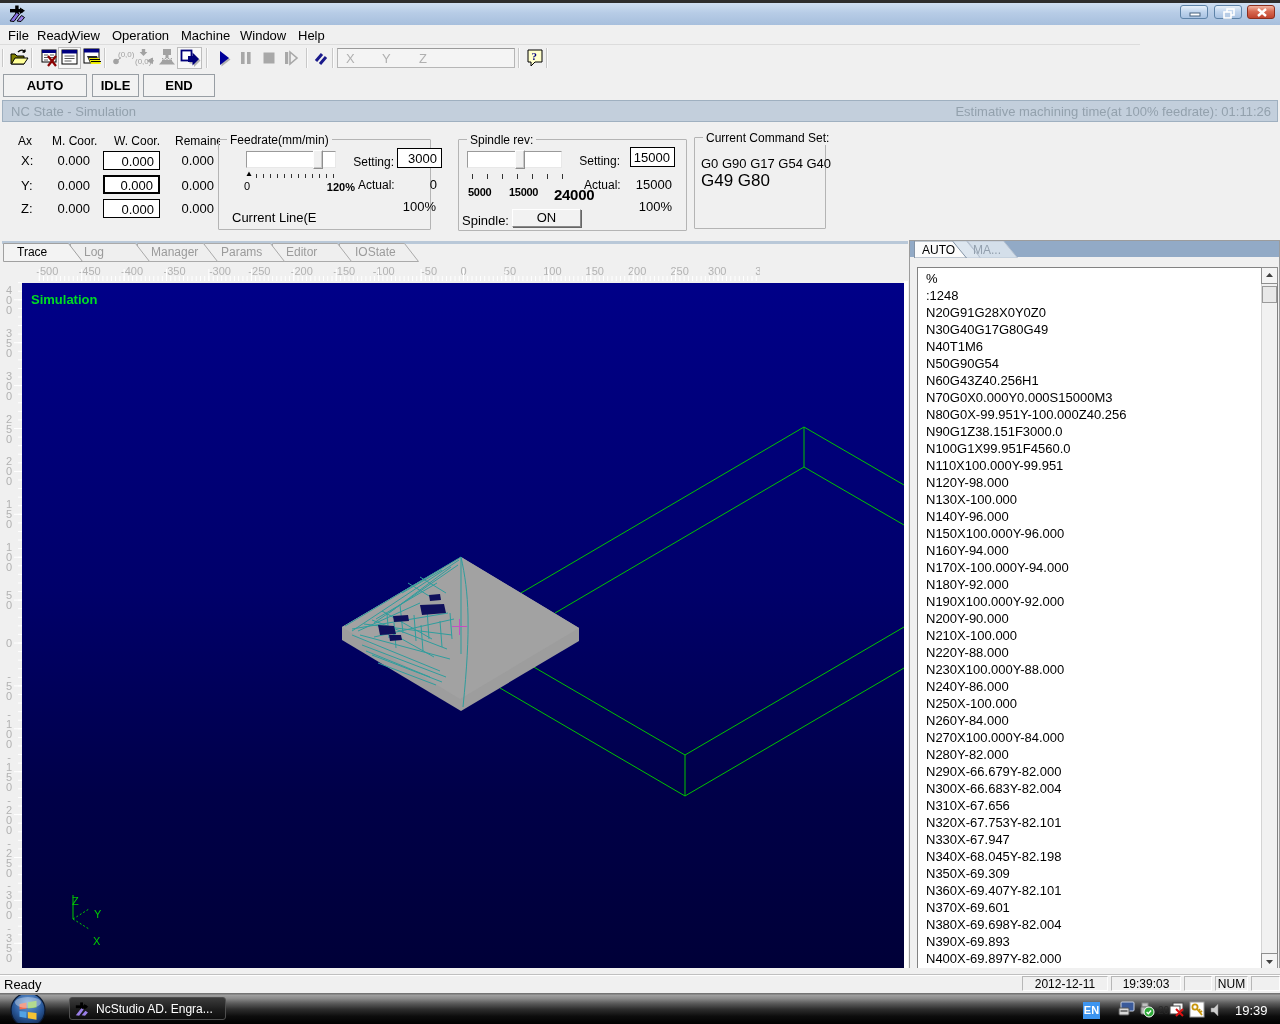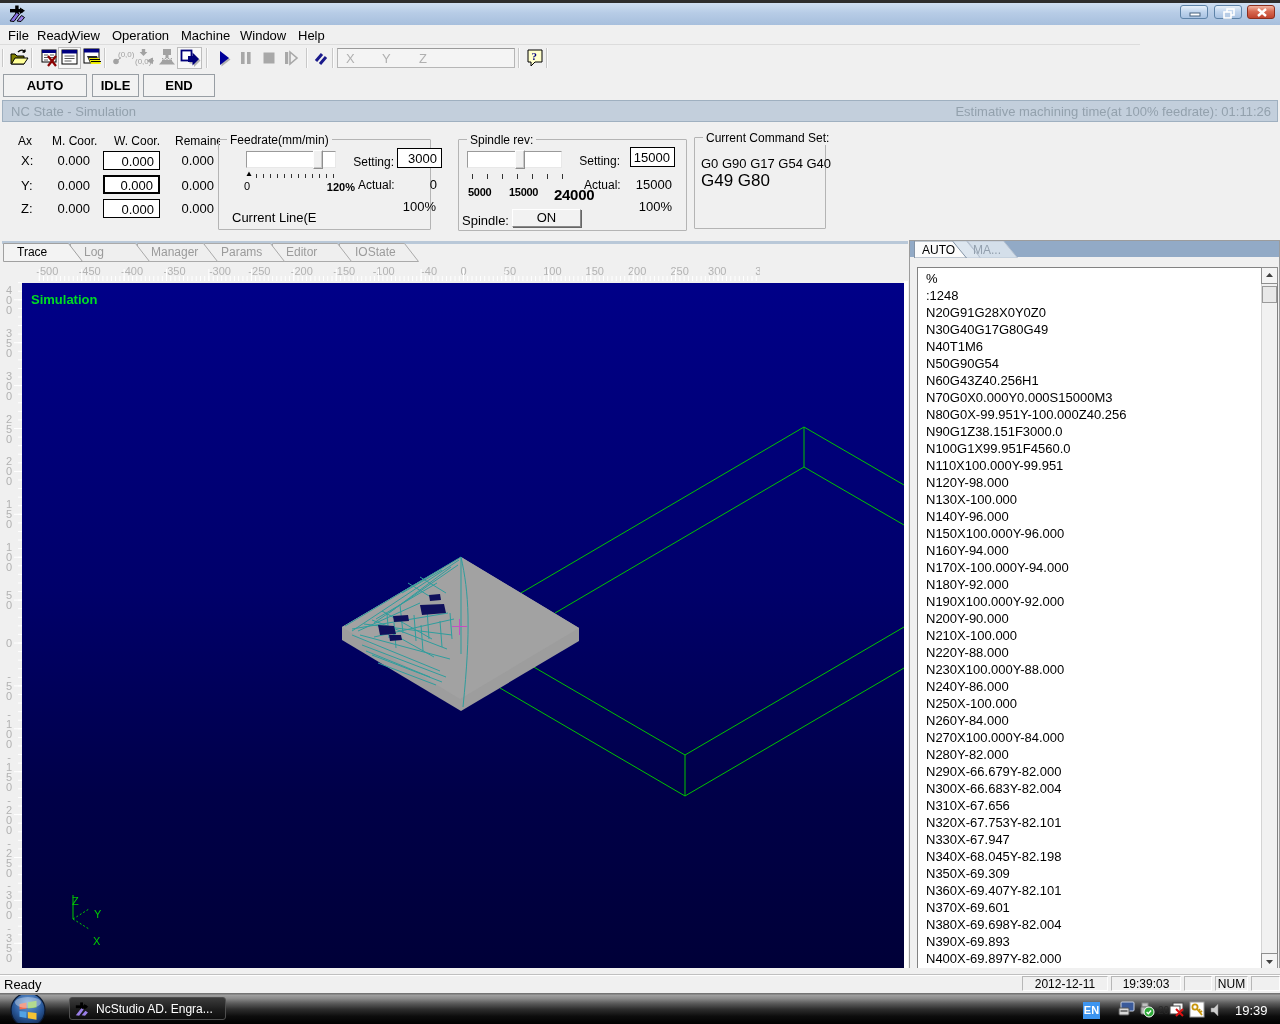--- a/index.html
+++ b/index.html
@@ -292,21 +292,21 @@
 <div class="abs" id="hruler">
     <div class="rlab" style="left:33.25px;top:3px;width:28px;text-align:center">-500</div>
     <div class="rlab" style="left:75.67500000000001px;top:3px;width:28px;text-align:center">-450</div>
     <div class="rlab" style="left:118.09999999999997px;top:3px;width:28px;text-align:center">-400</div>
     <div class="rlab" style="left:160.52499999999998px;top:3px;width:28px;text-align:center">-350</div>
     <div class="rlab" style="left:202.95px;top:3px;width:28px;text-align:right">-300</div>
     <div class="rlab" style="left:245.375px;top:3px;width:28px;text-align:center">-250</div>
     <div class="rlab" style="left:287.79999999999995px;top:3px;width:28px;text-align:center">-200</div>
     <div class="rlab" style="left:330.225px;top:3px;width:28px;text-align:center">-150</div>
     <div class="rlab" style="left:372.65px;top:3px;width:28px;">-100</div>
-    <div class="rlab" style="left:415.075px;top:3px;width:28px;text-align:center">-40</div>
+    <div class="rlab" style="left:415.075px;top:3px;width:28px;text-align:center">-50</div>
     <div class="rlab" style="left:449.5px;top:3px;width:28px;text-align:center">0</div>
     <div class="rlab" style="left:495.925px;top:3px;width:28px;text-align:center">50</div>
     <div class="rlab" style="left:538.35px;top:3px;width:28px;text-align:center">100</div>
     <div class="rlab" style="left:580.775px;top:3px;width:28px;text-align:center">150</div>
     <div class="rlab" style="left:623.2px;top:3px;width:28px;text-align:center">200</div>
     <div class="rlab" style="left:665.625px;top:3px;width:28px;text-align:center">250</div>
     <div class="rlab" style="left:708.05px;top:3px;width:28px;">300</div>
     <div class="rlab" style="left:750.475px;top:3px;width:28px;text-align:center">350</div>
     <div class="rlab" style="left:792.9000000000001px;top:3px;width:28px;text-align:center">400</div>
     <div class="rlab" style="left:835.325px;top:3px;width:28px;text-align:center">450</div>

